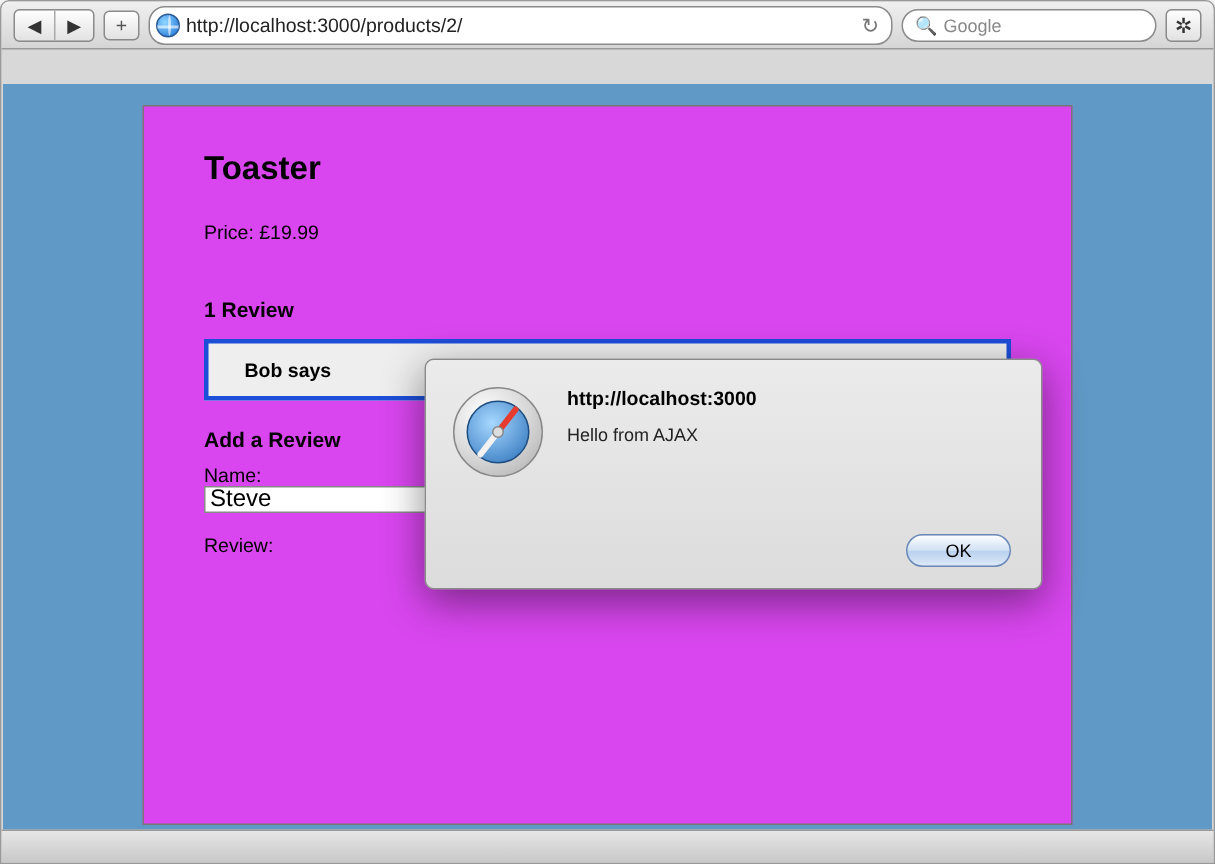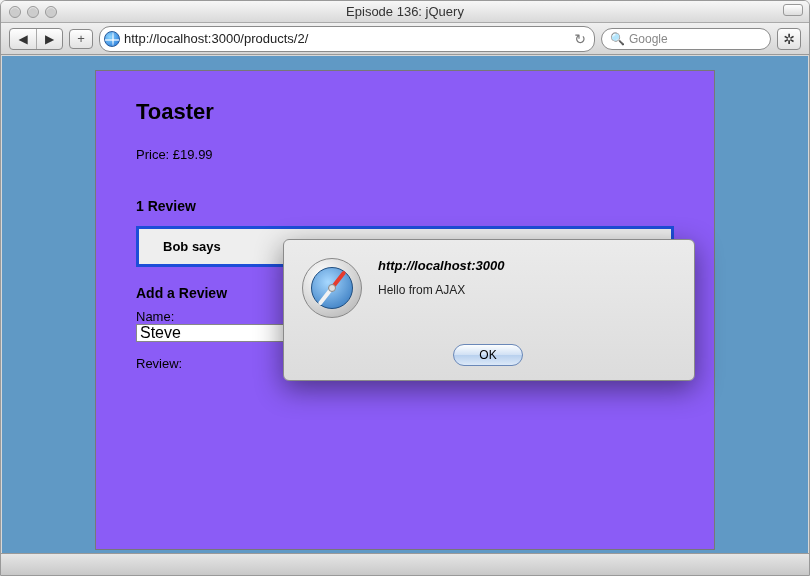--- a/index.html
+++ b/index.html
@@ -137,21 +137,21 @@
   top:55px; bottom:22px; left:1px; right:1px;
   background:#6099c5;
   overflow:hidden;
 }
 .status {
   position:absolute; bottom:0; left:0; right:0; height:22px;
   background:linear-gradient(#e6e6e6,#c8c8c8);
   border-top:1px solid #999;
 }
 .page {
-  background:#8b5cf6;
+  background:#d946ef;
   margin: 14px auto 0;
   width: 620px;
   min-height: 480px;
   border:1px solid #777;
   padding: 28px 40px;
   font-family: Verdana, Arial, sans-serif;
 }
 .page h1 { font-size:22px; font-weight:bold; margin-bottom:22px; }
 .price { font-size:13px; margin-bottom:10px; }
 .reviews-h { font-size:14px; font-weight:bold; margin-bottom:12px;margin-top:36px; }
@@ -219,45 +219,36 @@
   background: linear-gradient(#e63b2e 0 50%, #f2f2f2 50% 100%);
   transform: rotate(38deg);
   border-radius:2px;
 }
 .hub {
   position:absolute; left:50%; top:50%;
   width:8px; height:8px; margin:-4px 0 0 -4px;
   background:#ddd; border:1px solid #888; border-radius:50%;
 }
 .alert-text { flex:1; }
-.alert-title { font-weight:bold; font-size:13px; margin-bottom:10px;font-style:italic; }
+.alert-title { font-weight:bold; font-size:13px; margin-bottom:10px; }
 .alert-msg { font-size:12px; color:#222; }
-.alert-actions { display:flex; justify-content:center; margin-top:26px; }
+.alert-actions { display:flex; justify-content:flex-end; margin-top:38px; }
 .ok-btn {
   width:70px; height:22px;
   border:1px solid #6a88b8;
   border-radius:11px;
   background:linear-gradient(#fcfeff,#d0e0f4 50%,#b8d0ee 51%,#dce9f8);
   font-size:12px;
   cursor:pointer;
 }
 </style>
 </head>
 <body>
 
 <div class="window">
-  <div class="titlebar">
-    <div class="traffic">
-      <div class="tl-btn"></div>
-      <div class="tl-btn"></div>
-      <div class="tl-btn"></div>
-    </div>
-    <div class="title">Episode 136: jQuery</div>
-    <div class="toggle"></div>
-  </div>
 
   <div class="toolbar">
     <div class="nav-group">
       <div class="nav-btn">◀</div>
       <div class="nav-btn">▶</div>
     </div>
     <div class="add-btn">+</div>
     <div class="url-bar">
       <div class="globe"></div>
       <div class="url-text">http://localhost:3000/products/2/</div>

